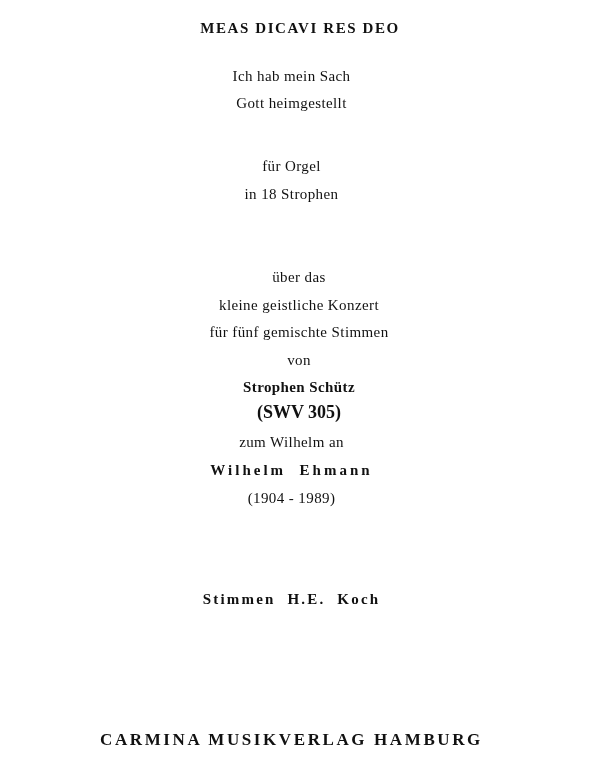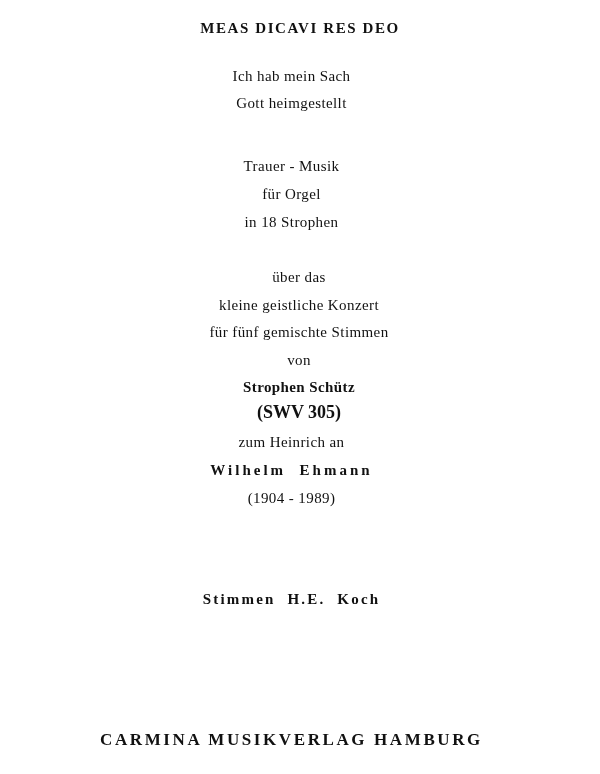--- a/index.html
+++ b/index.html
@@ -99,36 +99,35 @@
 <div class="page">
 
   <div class="heading line">MEAS DICAVI RES DEO</div>
 
   <div class="block b-incipit">
     <div class="line t-incipit">Ich hab mein Sach</div>
     <div class="line t-incipit">Gott heimgestellt</div>
   </div>
 
   <div class="block b-genre">
-    <div class="line t-genre">Trauer - Musik</div>
     <div class="line t-genre">für Orgel</div>
     <div class="line t-genre">in 18 Strophen</div>
   </div>
 
   <div class="block b-source">
     <div class="line t-source">über das</div>
     <div class="line t-source">kleine geistliche Konzert</div>
     <div class="line t-source">für fünf gemischte Stimmen</div>
     <div class="line t-source">von</div>
     <div class="line t-source bold">Strophen Schütz</div>
     <div class="line swv">(SWV 305)</div>
   </div>
 
   <div class="block b-dedic">
-    <div class="line t-dedic">zum Heinrich an</div>
+    <div class="line t-dedic">zum Wilhelm an</div>
     <div class="line t-dedic spaced">Wilhelm  Ehmann</div>
     <div class="line t-dedic">(1904 - 1989)</div>
   </div>
 
   <div class="block b-author">
     <div class="line t-author">Stimmen  H.E.  Koch</div>
   </div>
 
   <div class="block b-pub">
     <div class="line t-pub">CARMINA MUSIKVERLAG HAMBURG</div>

